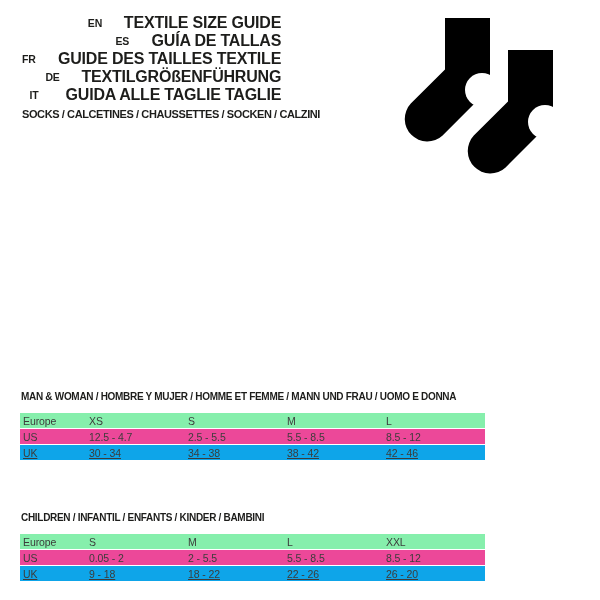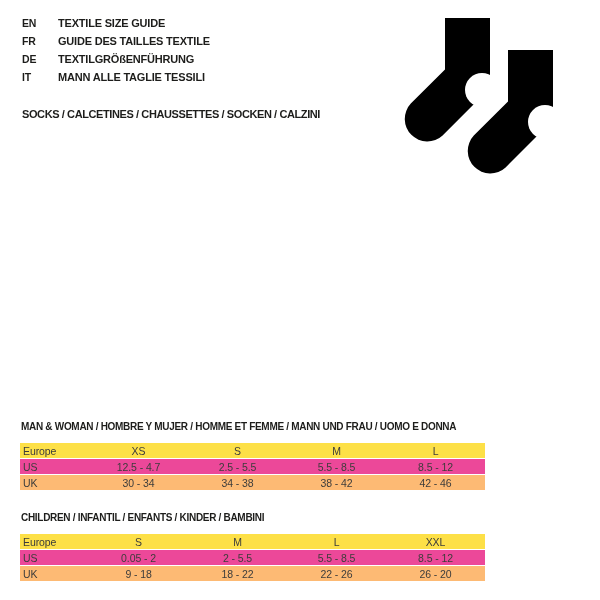--- a/index.html
+++ b/index.html
@@ -9,86 +9,90 @@
     width: 600px;
     height: 600px;
     background: #ffffff;
     overflow: hidden;
     font-family: "Liberation Sans", sans-serif;
     color: #1d1d1b;
   }
 
   
   .lang-list { position: absolute; left: 22px; top: 14px; }
-  .lang-row { display: flex; height: 18px; align-items: center; }
+  .lang-row { display: flex; height: 18px; align-items: center; justify-content: flex-end; }
   .lang-code {
     width: 36px; flex: 0 0 36px;
     font-weight: 700; font-size: 10.5px; letter-spacing: -0.2px; color: #1d1d1b;
   }
   .lang-label {
-    font-weight: 700; font-size: 11px; letter-spacing: -0.2px;
+    font-weight: 700; font-size: 16px; letter-spacing: -0.2px;
     white-space: nowrap; color: #1d1d1b;
   }
 
   
   .category-heading {
     position: absolute; left: 22px; top: 107px;
     font-weight: 700; font-size: 11px; letter-spacing: -0.4px;
     line-height: 14px; white-space: nowrap; color: #1d1d1b; text-align: center;
   }
 
   
   .socks-icon { position: absolute; left: 395px; top: 8px; }
 
   
   .size-table { position: absolute; left: 20px; width: 465px; }
-  .size-table.adults { top: 420px; }
+  .size-table.adults { top: 390px; }
   .size-table.children { top: 511px; }
   .table-title {
     font-weight: 700; font-size: 10px; letter-spacing: -0.3px;
     line-height: 14px; margin: 0 0 8px 1px; white-space: nowrap; color: #1d1d1b;
   }
   table.sizes {
     width: 465px; table-layout: fixed;
     border-collapse: separate; border-spacing: 0 1px;
     font-size: 10.5px; letter-spacing: -0.1px;
   }
   table.sizes col.label-col { width: 69px; }
   table.sizes col.size-col { width: 99px; }
   table.sizes th, table.sizes td {
     height: 15px; padding: 0; margin: 0;
-    font-weight: 400; text-align: center; vertical-align: middle;
+    font-weight: 400; text-align: left; vertical-align: middle;
     color: #3c3c3b; overflow: hidden;
   }
-  table.sizes thead th { background: #fde047; }
+  table.sizes thead th { background: #86efac; }
   table.sizes th.left, table.sizes td.left { text-align: left; padding-left: 3px; }
   table.sizes tbody tr.row-plain td { background: #ec4899; }
-  table.sizes tbody tr.row-alt td { background: #fdba74; }
+  table.sizes tbody tr.row-alt td { background: #0ea5e9; text-decoration: underline; }
 </style>
 </head>
 <body>
 
 <div class="page">
 
   <div class="lang-list">
     <div class="lang-row">
       <span class="lang-code">EN</span>
       <span class="lang-label">TEXTILE SIZE GUIDE</span>
     </div>
     <div class="lang-row">
+      <span class="lang-code">ES</span>
+      <span class="lang-label">GUÍA DE TALLAS</span>
+    </div>
+    <div class="lang-row">
       <span class="lang-code">FR</span>
       <span class="lang-label">GUIDE DES TAILLES TEXTILE</span>
     </div>
     <div class="lang-row">
       <span class="lang-code">DE</span>
       <span class="lang-label">TEXTILGRÖßENFÜHRUNG</span>
     </div>
     <div class="lang-row">
       <span class="lang-code">IT</span>
-      <span class="lang-label">MANN ALLE TAGLIE TESSILI</span>
+      <span class="lang-label">GUIDA ALLE TAGLIE TAGLIE</span>
     </div>
   </div>
 
   <div class="category-heading">SOCKS / CALCETINES / CHAUSSETTES / SOCKEN / CALZINI</div>
 
   <svg class="socks-icon" width="170" height="175" viewBox="0 0 170 175" aria-hidden="true">
     <g transform="translate(50,10)">
       <path d="M0 0 H45 V70 L-2.4 117.4 A22.5 22.5 0 0 1 -34.2 85.6 L0 51.4 Z" fill="#000000"></path>
       <circle cx="37" cy="72" r="17" fill="#ffffff"></circle>
     </g>

